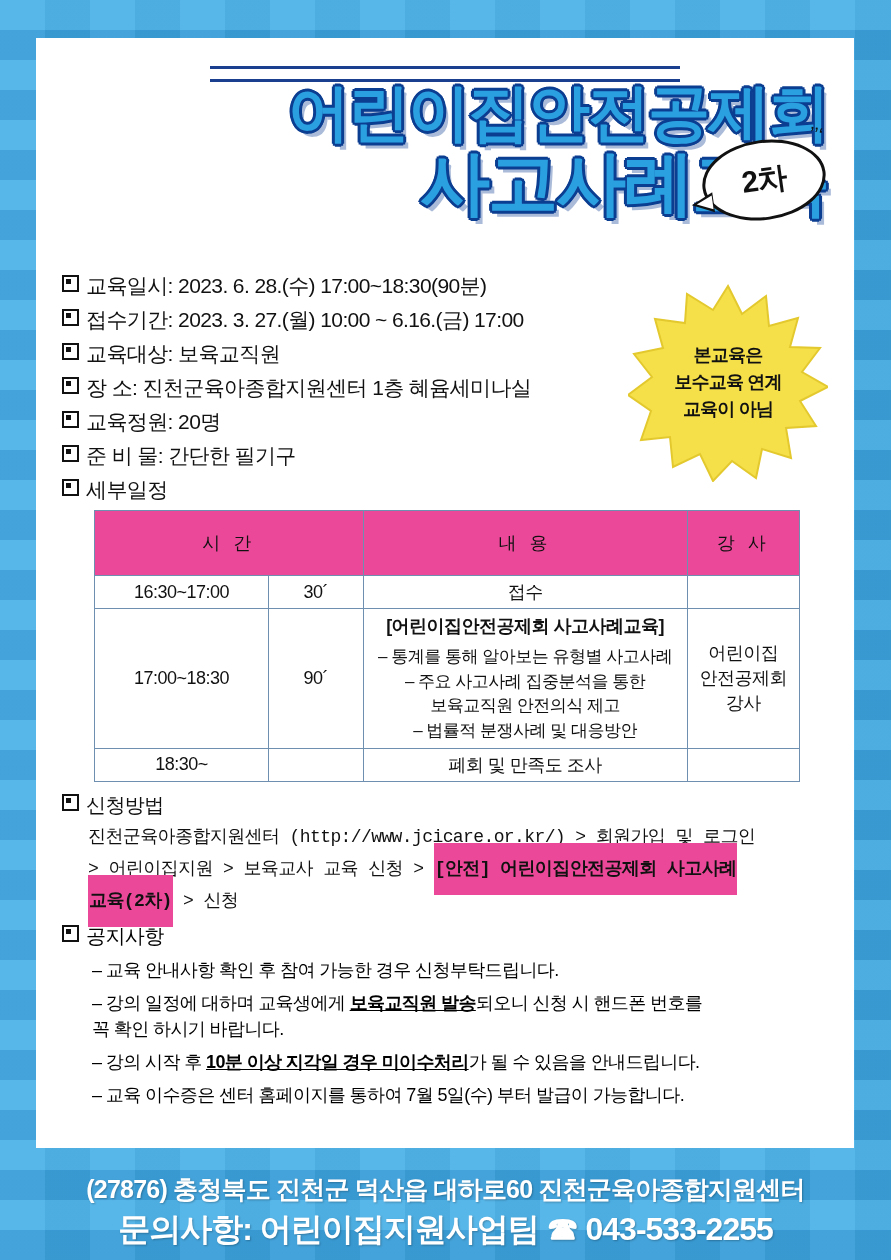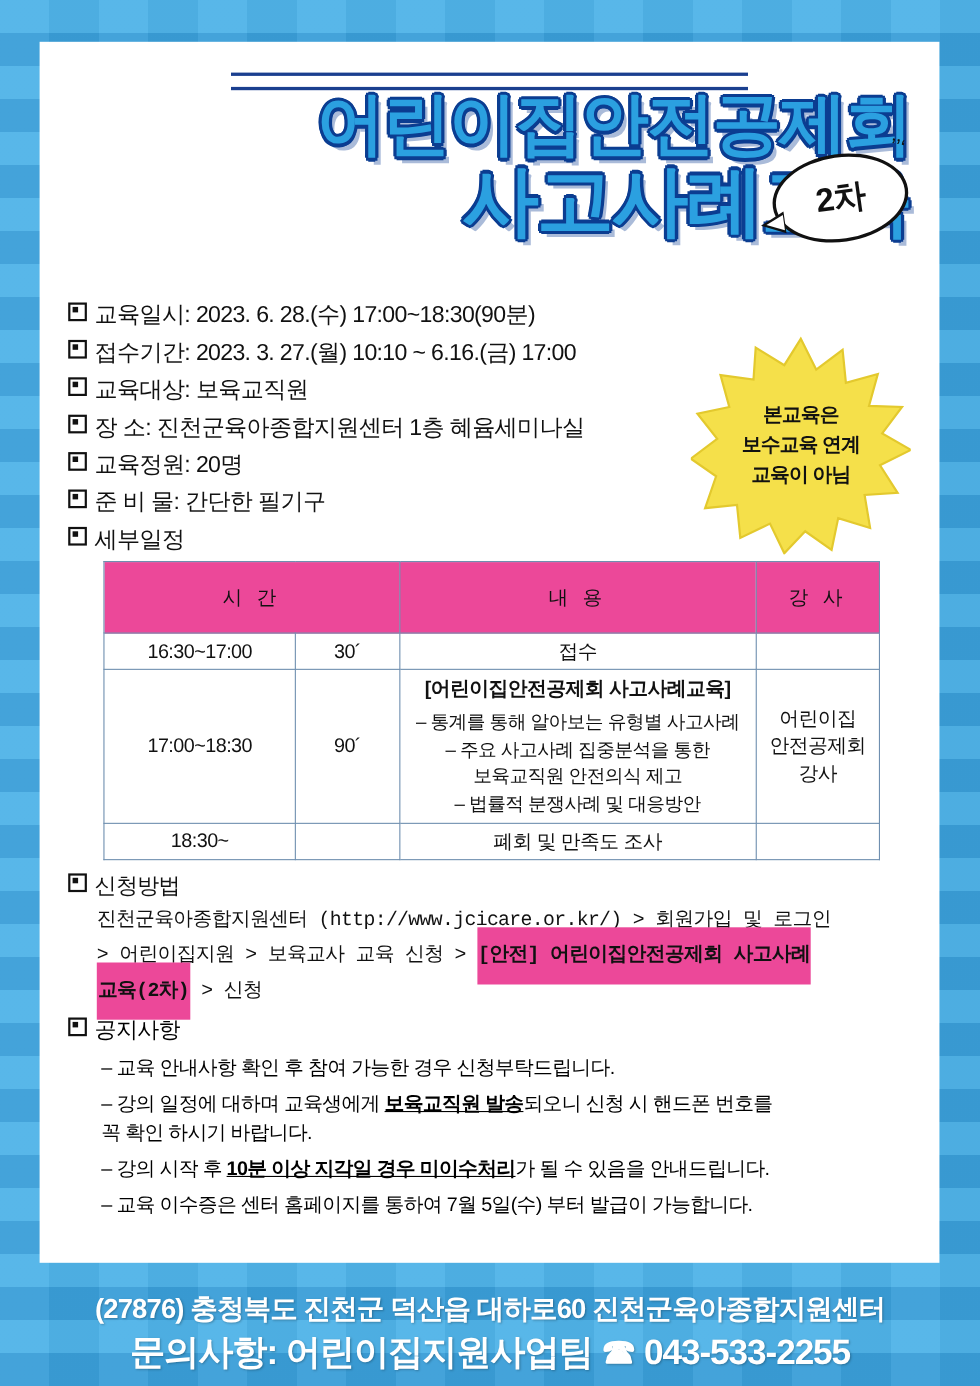--- a/index.html
+++ b/index.html
@@ -167,21 +167,21 @@
     content: "";
     position: absolute;
     left: 2px; top: 2px;
     width: 5px; height: 5px;
     background: #111;
   }
   
   .starburst {
     position: absolute;
     right: 0px;
-    top: 32px;
+    top: 10px;
     width: 200px;
     height: 200px;
     z-index: 5;
   }
   .starburst svg { display: block; }
   .star-text {
     position: absolute;
     left: 0; top: 0;
     width: 200px; height: 200px;
     display: flex;
@@ -312,21 +312,21 @@
         <polygon points="100,4 114,32 138,14 141,44 170,36 162,65 192,66 174,90 200,105 172,119 188,144 158,146 163,176 134,167 128,196 104,179 85,199 72,172 45,185 42,155 13,158 23,129 0,113 24,95 6,72 35,66 27,37 57,41 59,12 85,28" fill="#f5e04a" stroke="#e3c92e" stroke-width="2"></polygon>
       </svg>
       <div class="star-text">
         <span>본교육은</span>
         <span>보수교육 연계</span>
         <span>교육이 아님</span>
       </div>
     </div>
 
     <div class="info-row"><span class="marker"></span><span>교육일시: 2023. 6. 28.(수)  17:00~18:30(90분)</span></div>
-    <div class="info-row"><span class="marker"></span><span>접수기간: 2023. 3. 27.(월) 10:10 ~ 6.16.(금) 17:00</span></div>
+    <div class="info-row"><span class="marker"></span><span>접수기간: 2023. 3. 27.(월) 10:00 ~ 6.16.(금) 17:00</span></div>
     <div class="info-row"><span class="marker"></span><span>교육대상: 보육교직원</span></div>
     <div class="info-row"><span class="marker"></span><span>장      소: 진천군육아종합지원센터 1층 혜윰세미나실</span></div>
     <div class="info-row"><span class="marker"></span><span>교육정원: 20명</span></div>
     <div class="info-row"><span class="marker"></span><span>준 비 물: 간단한 필기구</span></div>
     <div class="info-row"><span class="marker"></span><span>세부일정</span></div>
   </div>
 
   <table class="sched">
     <thead>
       <tr>

